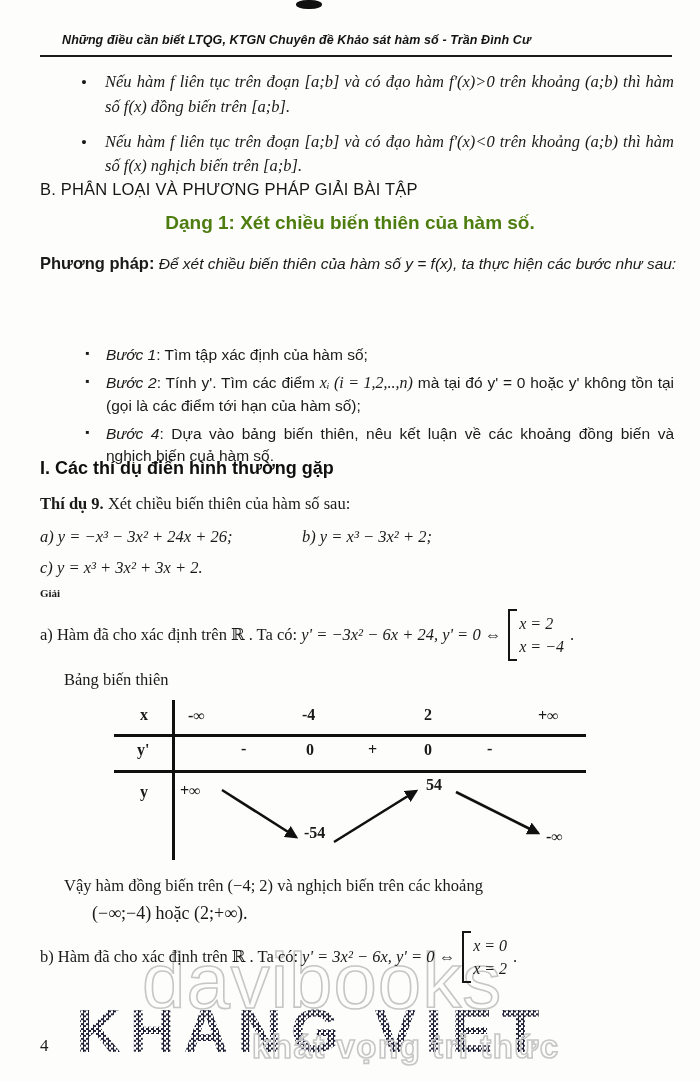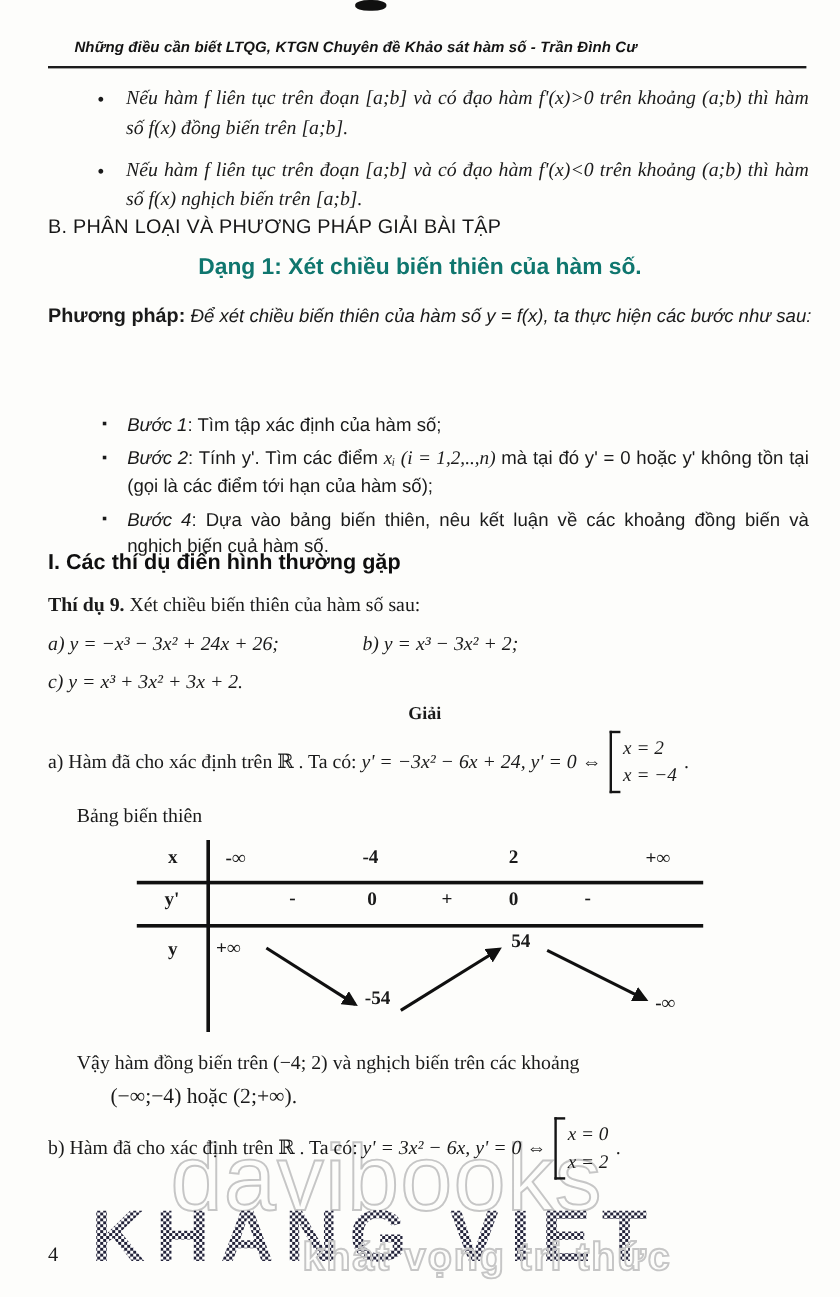--- a/index.html
+++ b/index.html
@@ -14,42 +14,42 @@
   .header-title{font-family:"Liberation Sans","DejaVu Sans",sans-serif;font-weight:700;font-style:italic;font-size:12.5px;letter-spacing:.1px;color:#141414;margin-left:22px;}
   .artifact{background:#101010;border-radius:45%;}
   
   .bullets{left:78px;top:70px;width:596px;}
   .bullets .li{position:relative;padding-left:27px;margin-bottom:10px;
     font-style:italic;font-size:16.5px;line-height:1.5;text-align:justify;}
   .bullets .li::before{content:"•";position:absolute;left:3px;top:0;font-size:17px;font-style:normal;}
   
   .sans{font-family:"Liberation Sans","DejaVu Sans",sans-serif;}
   .section-b{left:40px;top:180px;font-size:16.5px;letter-spacing:.2px;color:#161616;}
-  .dang1{left:0;top:212px;width:700px;text-align:center;font-weight:700;font-size:19px;color:#0f766e;}
+  .dang1{left:0;top:212px;width:700px;text-align:center;font-weight:700;font-size:19px;color:#4d7c0f;}
   
   .method{left:40px;top:251px;width:634px;font-size:15.5px;line-height:1.5;
     padding-left:34px;text-indent:-34px;text-align:justify;}
   .method-label{font-weight:700;font-style:normal;font-size:16.5px;}
   .method-text{font-style:italic;}
   
   .steps{left:84px;top:300px;width:590px;margin-top:44px;}
   .steps .li{position:relative;padding-left:22px;margin-bottom:6px;
     font-family:"Liberation Sans","DejaVu Sans",sans-serif;font-size:15.5px;line-height:1.42;text-align:justify;}
   .steps .li::before{content:"▪";position:absolute;left:1px;top:1px;font-size:12px;}
   .step-label{font-style:italic;}
   .step-math{font-family:"Liberation Serif","DejaVu Serif",serif;font-style:italic;font-size:16px;}
   .section-i{left:40px;top:458px;font-weight:700;font-size:18px;color:#0f0f0f;}
   
   .example{left:40px;top:494px;font-size:16.5px;}
   .example-label{font-weight:700;}
   .eq{font-style:italic;font-size:16.5px;}
   .eq-a{left:40px;top:527px;}
   .eq-b{left:302px;top:527px;}
   .eq-c{left:40px;top:558px;}
-  .giai{left:24px;top:587px;width:660px;text-align:center;font-weight:700;font-size:15px;}
+  .giai{left:40px;top:587px;width:660px;text-align:left;font-weight:700;font-size:11px;}
   
   .solution{display:flex;align-items:center;font-size:16.5px;white-space:nowrap;}
   .solution-a{left:40px;top:606px;height:58px;}
   .solution-b{left:40px;top:928px;height:58px;}
   .sol-math{font-style:italic;margin-left:4px;}
   .r-symbol{margin:0 4px 0 4px;}
   .cases{position:relative;display:inline-flex;flex-direction:column;justify-content:center;
     margin-left:7px;padding:3px 0 3px 11px;}
   .cases::before{content:"";position:absolute;left:0;top:0;bottom:0;width:7px;
     border-left:2px solid #151515;border-top:2px solid #151515;border-bottom:2px solid #151515;}

